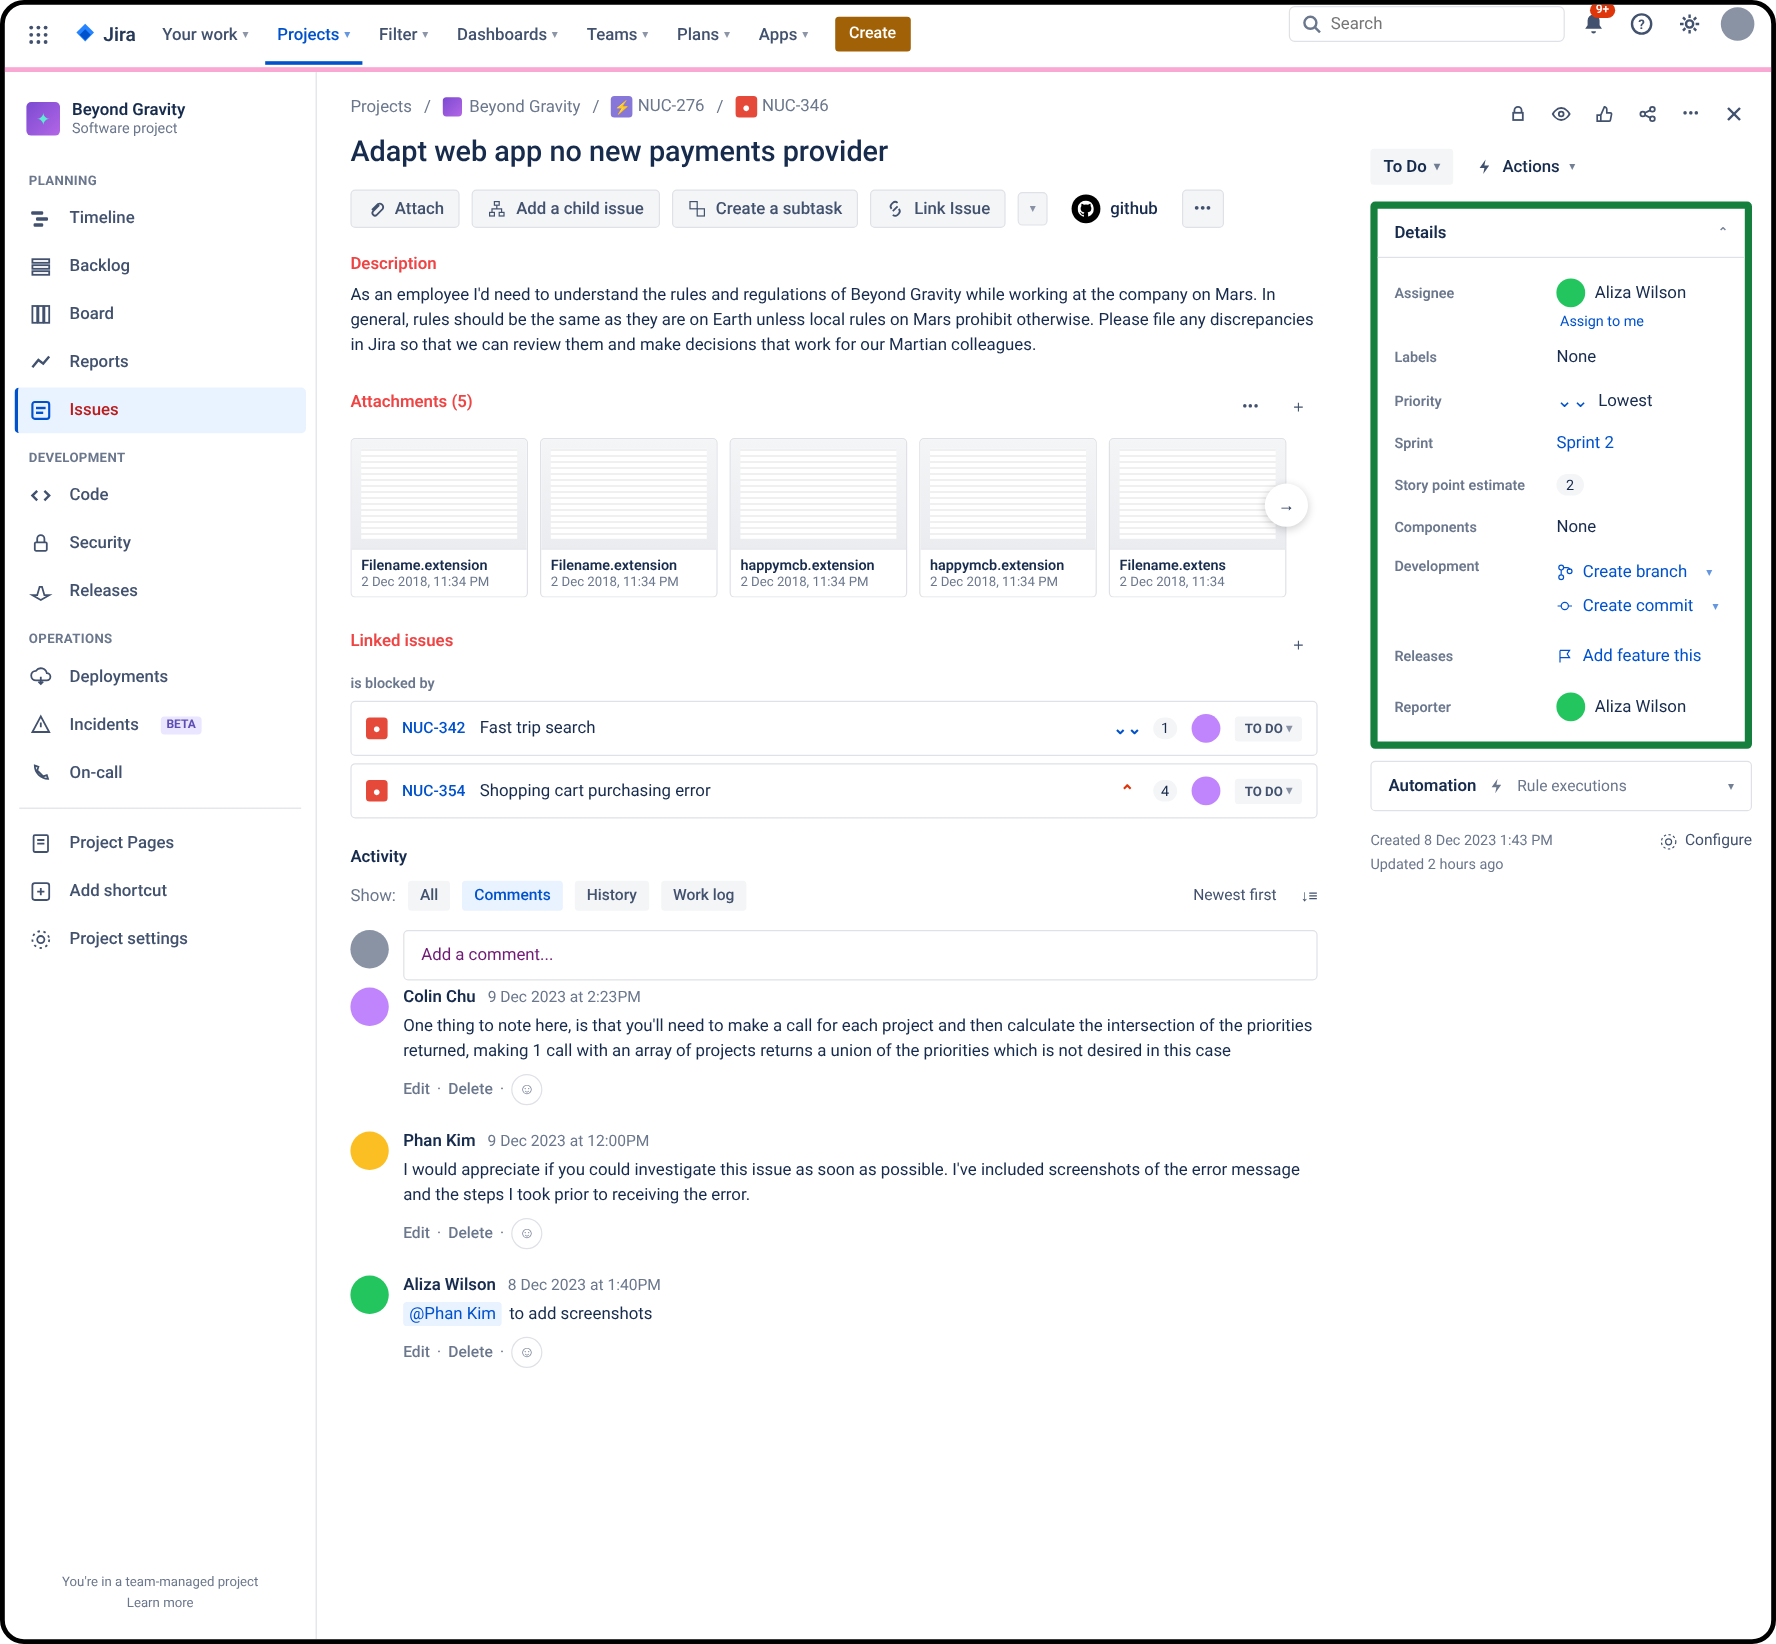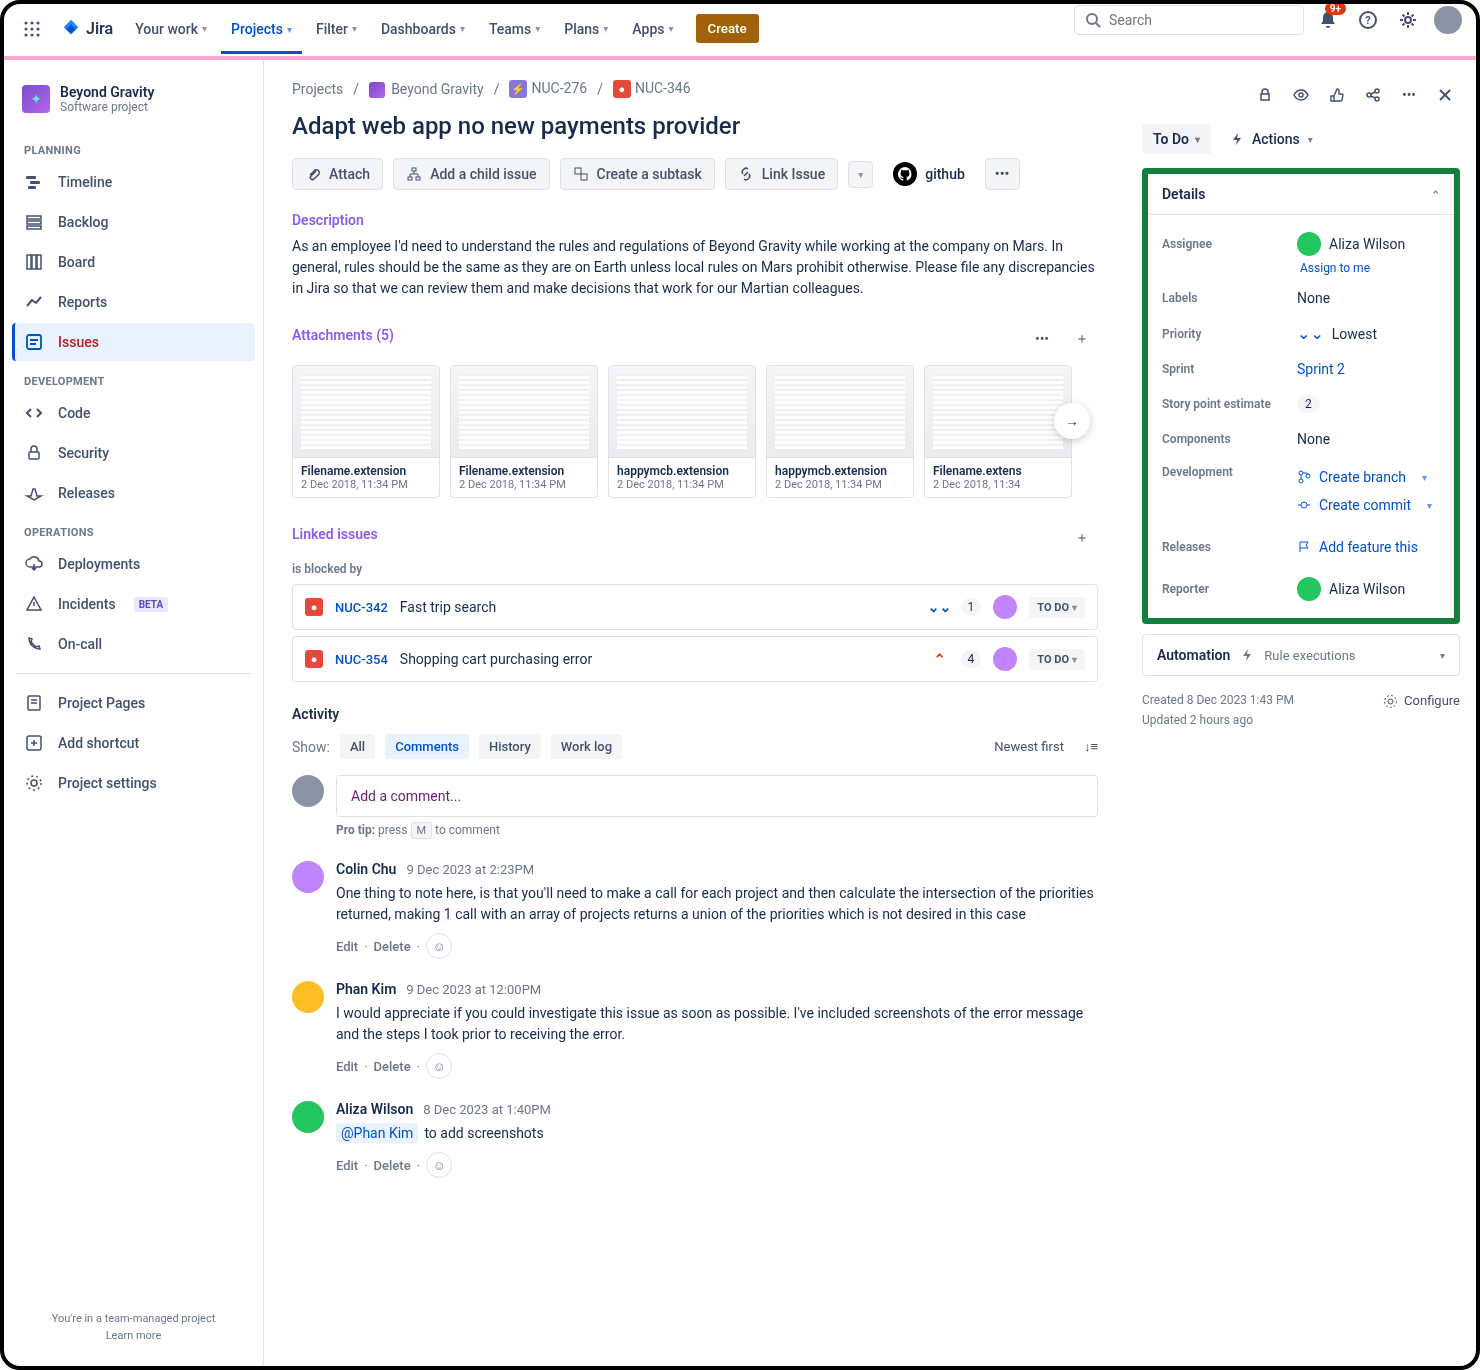--- a/index.html
+++ b/index.html
@@ -43,21 +43,21 @@
 .bc-icon{width:18px;height:18px;border-radius:3px;display:inline-flex;align-items:center;justify-content:center;font-size:11px;color:#fff;font-weight:bold;margin-right:4px;vertical-align:middle}
 .bc-purple{background:#8777d9}
 .bc-blue{width:16px;height:16px;border-radius:3px;background:linear-gradient(135deg,#7b4ad1,#b366e6);display:inline-block;margin-right:6px;vertical-align:middle}
 .bc-red{background:#e5493a}
 .title{font-size:24px;font-weight:500;margin:14px 0 16px;color:#172b4d}
 .action-row{display:flex;gap:10px;margin-bottom:20px;align-items:center}
 .act-btn{display:flex;align-items:center;gap:8px;padding:7px 12px;border:1px solid #dfe1e6;border-radius:4px;background:#f4f5f7;cursor:pointer;font-weight:500;color:#42526e;font-size:14px}
 .act-btn.sq{padding:7px 9px}
 .gh-btn{display:flex;align-items:center;gap:8px;padding:6px 10px;cursor:pointer;font-weight:500}
 .gh-icon{width:24px;height:24px;border-radius:50%;background:#000;display:flex;align-items:center;justify-content:center}
-.section-h{font-size:14px;font-weight:600;color:#8b5cf6;margin-bottom:8px}
+.section-h{font-size:14px;font-weight:600;color:#ef4444;margin-bottom:8px}
 .desc-text{color:#172b4d;line-height:1.5;margin-bottom:24px}
 .att-header{display:flex;align-items:center;gap:8px;margin-bottom:10px}
 .att-header .spacer{flex:1}
 .att-strip{display:flex;gap:10px;overflow:hidden;position:relative;margin-bottom:24px}
 .att-card{width:148px;border:1px solid #dfe1e6;border-radius:4px;overflow:hidden;flex-shrink:0}
 .att-thumb{height:92px;background:linear-gradient(180deg,#f4f5f7,#eaecef);border-bottom:1px solid #dfe1e6;position:relative}
 .att-thumb::before{content:"";position:absolute;inset:8px;background:repeating-linear-gradient(0deg,#fff,#fff 3px,#f0f0f0 3px,#f0f0f0 5px)}
 .att-meta{padding:6px 8px}
 .att-name{font-size:12px;font-weight:600;white-space:nowrap;overflow:hidden;text-overflow:ellipsis}
 .att-date{font-size:11px;color:#6b778c}
@@ -503,21 +503,20 @@
     <span class="tab-pill">Work log</span>
     <span class="sort-btn">
               <span>Newest first</span>
               <span>↓≡</span>
             </span>
   </div>
   <div class="comment-input-row">
     <div class="ci-av"></div>
     <div class="comment-input">Add a comment...</div>
   </div>
-  <div class="pro-tip"><b>Pro tip:</b> <span>press</span> <kbd>M</kbd> <span>to comment</span></div>
 
   <div class="comment">
     <div class="c-av" style="background:#c084fc"></div>
     <div class="c-body">
       <div class="c-head">
                 <span class="c-author">Colin Chu</span>
                 <span class="c-time">9 Dec 2023 at 2:23PM</span>
               </div>
       <div class="c-text">One thing to note here, is that you'll need to make a call for each project and then calculate the intersection of the priorities returned, making 1 call with an array of projects returns a union of the priorities which is not desired in this case</div>
       <div class="c-actions">

